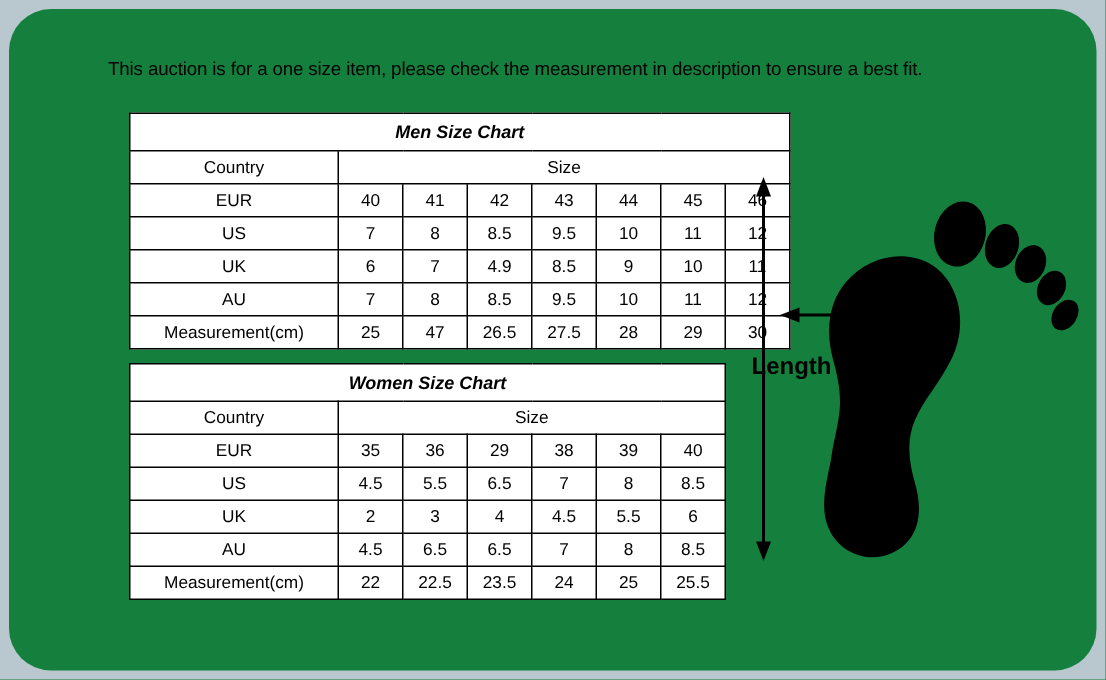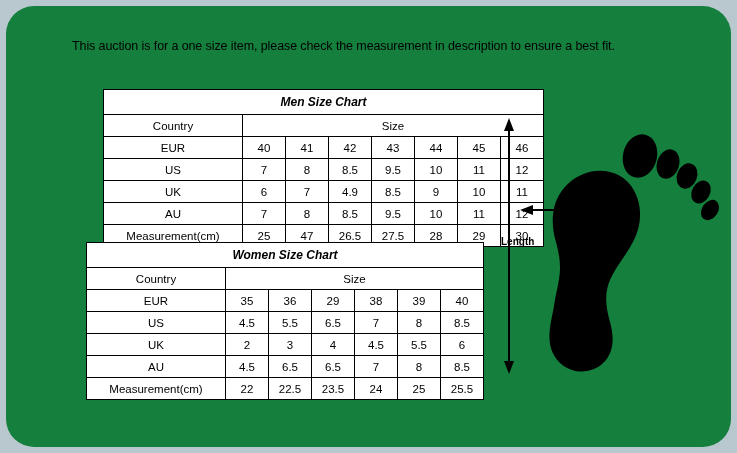--- a/index.html
+++ b/index.html
@@ -58,23 +58,22 @@
   td.label {
     width: 138px;
   }
   td.cell {
     width: 42px;
   }
   td.sizehead {
     font-weight: normal;
   }
   .men-chart {
-    left: 97px;
+    left: 80px;
     top: 69px;
-    margin-top: 14px;
   }
   .women-chart {
     left: 80px;
     top: 236px;
   }
   .foot-area {
     position: absolute;
     left: 492px;
     top: 108px;
     width: 222px;
@@ -90,21 +89,21 @@
     left: 63px;
     top: 89px;
     font-size: 10px;
     font-weight: bold;
     color: #000;
   }
   .lbl-length {
     position: absolute;
     left: 3px;
     top: 122px;
-    font-size: 10px;
+    font-size: 16px;
     font-weight: bold;
     color: #000;
   }
 </style>
 </head>
 <body>
 
 <div class="page">
 
   <div class="headline">This auction is for a one size item, please check the measurement in description to ensure a best fit.</div>

